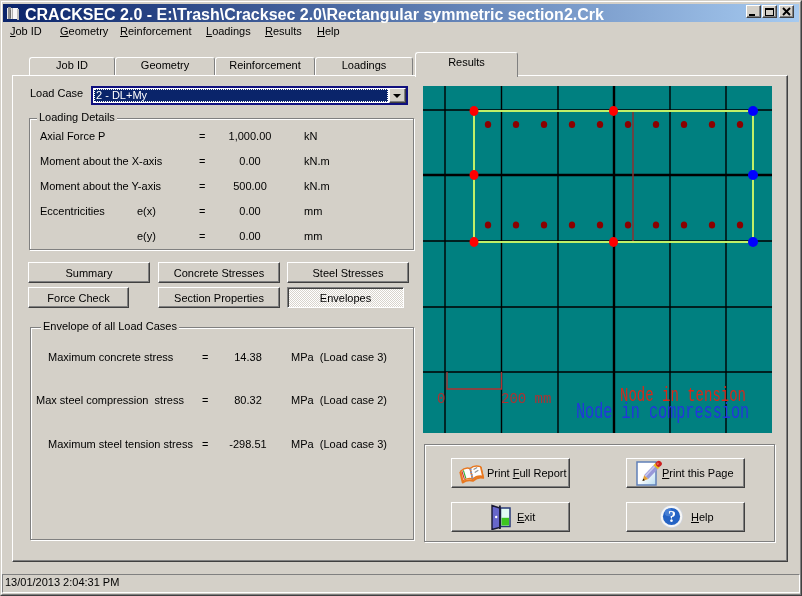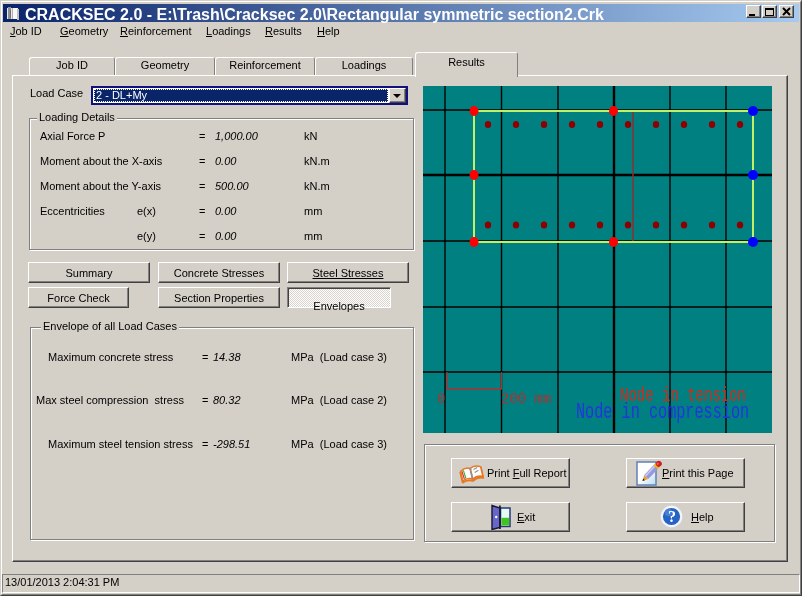--- a/index.html
+++ b/index.html
@@ -44,21 +44,21 @@
   border-right:1px solid #404040; border-bottom:1px solid #404040;
   box-shadow:inset -1px -1px 0 #808080, inset 1px 1px 0 #d4d0c8;
   text-align:center; }
 .btn.pressed { background-color:#e9e6df;
   background-image:conic-gradient(#fff 25%, #d8d4cc 0 50%, #fff 0 75%, #d8d4cc 0);
   background-size:2px 2px;
   border-top:1px solid #808080; border-left:1px solid #808080;
   border-right:1px solid #fff; border-bottom:1px solid #fff;
   box-shadow:inset 1px 1px 0 #404040; }
 .rowlabel { white-space:nowrap; }
-.val { text-align:left;font-style:italic; }
+.val { text-align:center; }
 
 #status { left:2px; top:574px; width:798px; height:19px;
   border-top:1px solid #808080; border-left:1px solid #808080;
   border-bottom:1px solid #fff; border-right:1px solid #fff; }
 </style>
 </head>
 <body>
 <div id="frame" class="abs"></div>
 <div id="frame2" class="abs"></div>
 <div id="titlebar" class="abs">
@@ -129,24 +129,24 @@
 <div class="abs val" style="left:215px; top:205px; width:70px;">0.00</div>
 <div class="abs val" style="left:215px; top:230px; width:70px;">0.00</div>
 <div class="abs" style="left:304px; top:130px;">kN</div>
 <div class="abs" style="left:304px; top:155px;">kN.m</div>
 <div class="abs" style="left:304px; top:180px;">kN.m</div>
 <div class="abs" style="left:304px; top:205px;">mm</div>
 <div class="abs" style="left:304px; top:230px;">mm</div>
 
 <div class="abs btn" style="left:28px; top:262px; width:122px; height:21px; padding-top:4px;">Summary</div>
 <div class="abs btn" style="left:158px; top:262px; width:122px; height:21px; padding-top:4px;">Concrete Stresses</div>
-<div class="abs btn" style="left:287px; top:262px; width:122px; height:21px; padding-top:4px;text-decoration:underline;">Steel Stresses</div>
+<div class="abs btn" style="left:287px; top:262px; width:122px; height:21px; padding-top:4px;">Steel Stresses</div>
 <div class="abs btn" style="left:28px; top:287px; width:101px; height:21px; padding-top:4px;">Force Check</div>
 <div class="abs btn" style="left:158px; top:287px; width:122px; height:21px; padding-top:4px;">Section Properties</div>
-<div class="abs btn pressed" style="left:287px; top:287px; width:104px; height:21px; padding-top:12px;">Envelopes</div>
+<div class="abs btn pressed" style="left:287px; top:287px; width:117px; height:21px; padding-top:4px;">Envelopes</div>
 
 <div class="abs group" style="left:30px; top:327px; width:384px; height:213px;"></div>
 <div class="abs" style="left:41px; top:320px; background:#d4d0c8; padding:0 2px;">Envelope of all Load Cases</div>
 <div class="abs rowlabel" style="left:48px; top:351px;">Maximum concrete stress</div>
 <div class="abs rowlabel" style="left:36px; top:394px;">Max steel compression&nbsp; stress</div>
 <div class="abs rowlabel" style="left:48px; top:438px;">Maximum steel tension stress</div>
 <div class="abs" style="left:202px; top:351px;">=</div>
 <div class="abs" style="left:202px; top:394px;">=</div>
 <div class="abs" style="left:202px; top:438px;">=</div>
 <div class="abs val" style="left:213px; top:351px; width:70px;">14.38</div>

